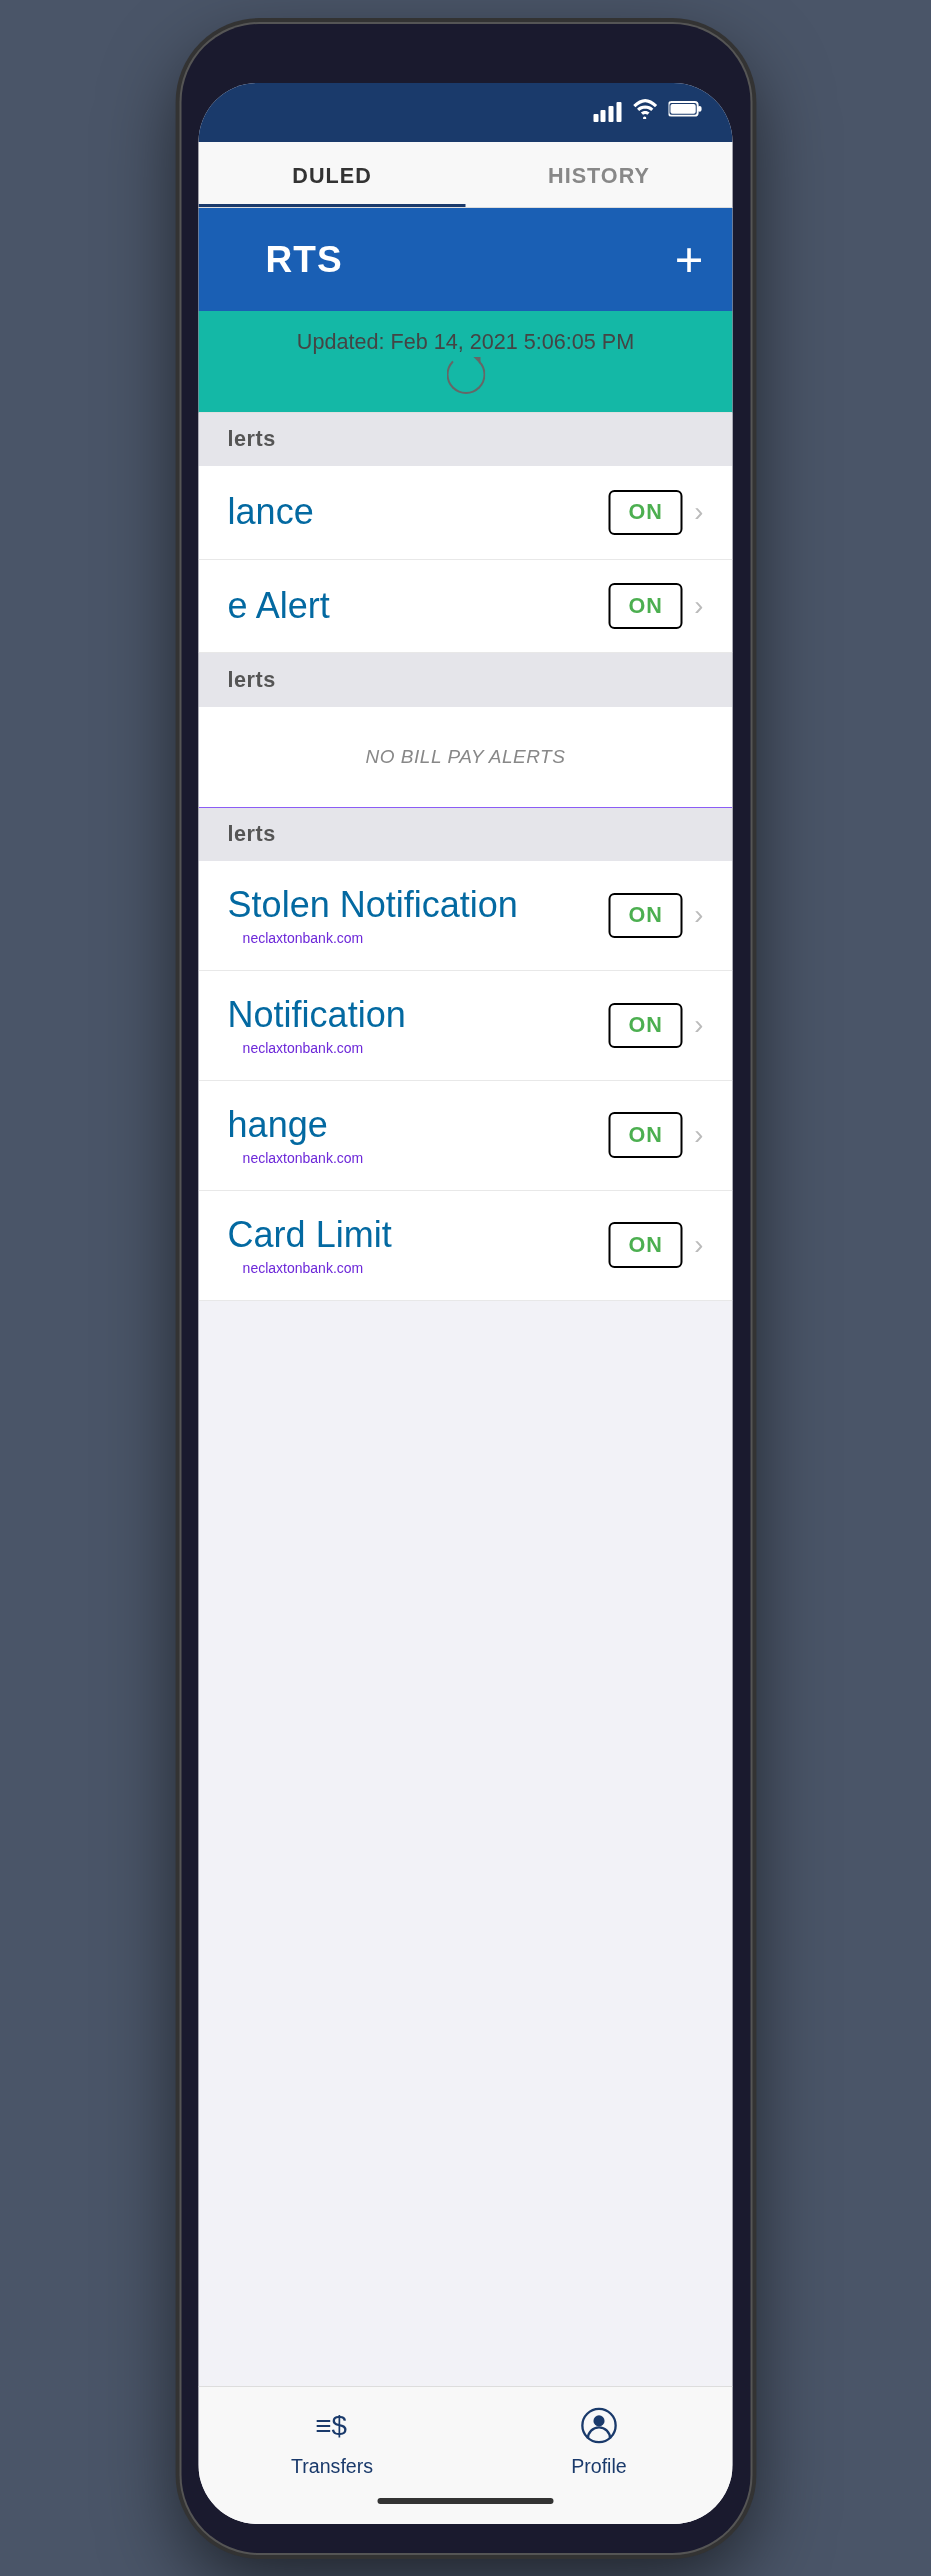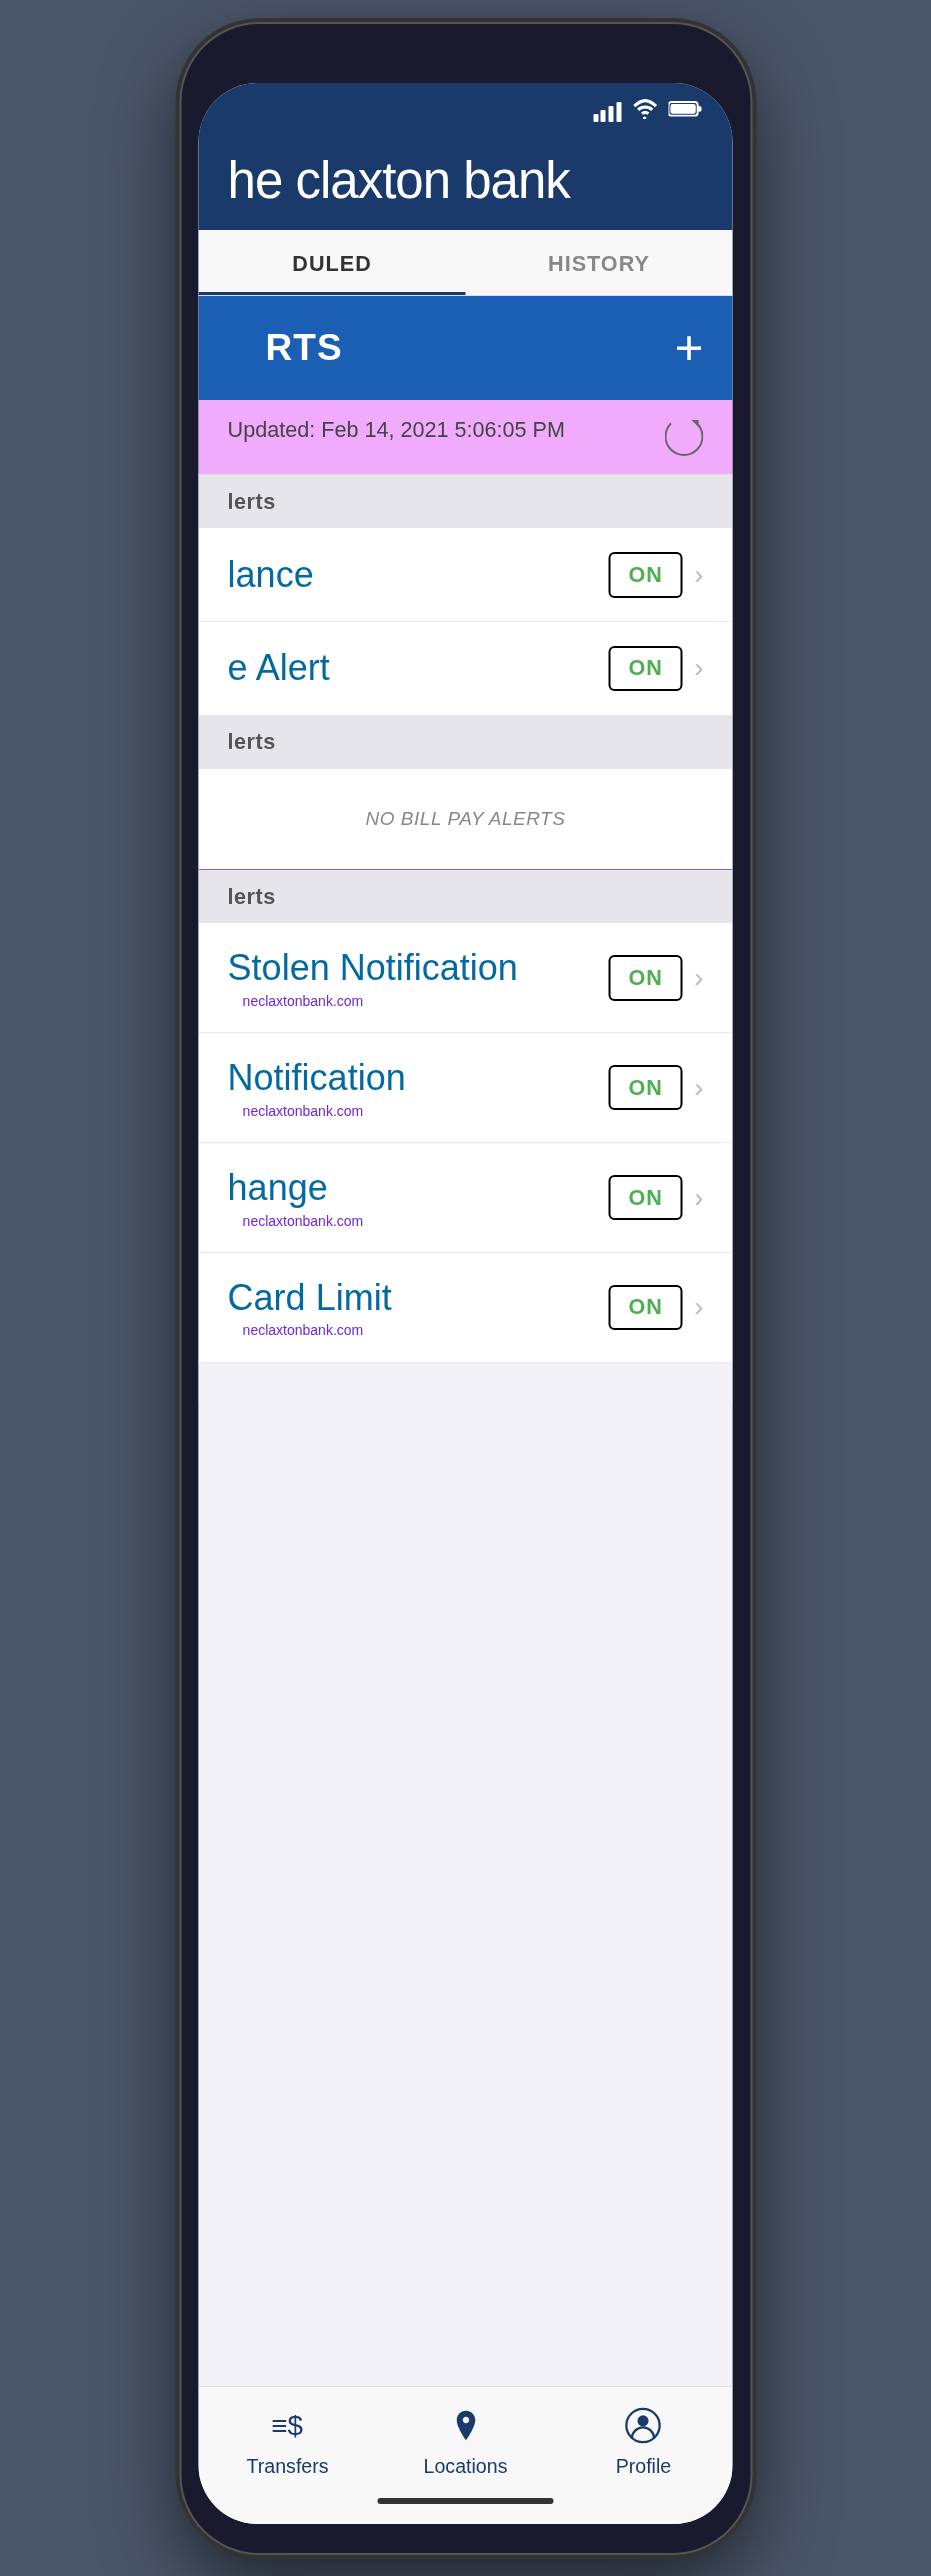--- a/index.html
+++ b/index.html
@@ -155,26 +155,28 @@
       font-size: 49px;
       font-weight: 300;
       line-height: 1;
       cursor: pointer;
       background: none;
       border: none;
     }
 
     
     .update-bar {
-      background: #f0abfc;
+      background: #14b8a6;
       padding: 17.6px 29px;
       display: flex;
+      align-items: center;
       justify-content: space-between;
       border-bottom: 1px solid #e0e0e0;
       flex-shrink: 0;
+      flex-direction: column;
     }
 
     .update-text {
       font-size: 21.6px;
       color: #444;
     }
 
     .refresh-icon {
       width: 39px;
       height: 39px;
@@ -345,23 +347,20 @@
           <span>
             <svg width="35" height="19.6" viewBox="0 0 36 20" fill="white">
               <rect x="0" y="3" width="30" height="14" rx="3" ry="3" stroke="white" stroke-width="2" fill="none"></rect>
               <rect x="30" y="7" width="4" height="6" rx="2" fill="white"></rect>
               <rect x="2" y="5" width="26" height="10" rx="2" fill="white"></rect>
             </svg>
           </span>
         </div>
       </div>
 
-      <div class="app-header">
-        <div class="app-title">he claxton bank</div>
-      </div>
 
       <div class="tabs-bar">
         <div class="tab-item active">DULED</div>
         <div class="tab-item">HISTORY</div>
       </div>
 
       <div class="alerts-header">
         <div class="alerts-title">RTS</div>
         <button class="add-btn">+</button>
       </div>
@@ -452,28 +451,20 @@
 
         <div class="nav-item">
           <span>
             <svg class="nav-svg" viewBox="0 0 40 40" fill="none" xmlns="http://www.w3.org/2000/svg">
               <text x="2" y="30" font-size="30" fill="#1a3a6b" font-family="Arial">≡$</text>
             </svg>
           </span>
           <span class="nav-label">Transfers</span>
         </div>
 
-        <div class="nav-item">
-          <span>
-            <svg class="nav-svg" viewBox="0 0 40 40" fill="none" xmlns="http://www.w3.org/2000/svg">
-              <path d="M20 4C14.48 4 10 8.48 10 14c0 8.25 10 22 10 22s10-13.75 10-22c0-5.52-4.48-10-10-10zm0 13.5c-1.93 0-3.5-1.57-3.5-3.5s1.57-3.5 3.5-3.5 3.5 1.57 3.5 3.5-1.57 3.5-3.5 3.5z" fill="#1a3a6b"></path>
-            </svg>
-          </span>
-          <span class="nav-label">Locations</span>
-        </div>
 
         <div class="nav-item">
           <span>
             <svg class="nav-svg" viewBox="0 0 40 40" fill="none" xmlns="http://www.w3.org/2000/svg">
               <circle cx="20" cy="20" r="18" stroke="#1a3a6b" stroke-width="2.5" fill="none"></circle>
               <circle cx="20" cy="15" r="6" fill="#1a3a6b"></circle>
               <path d="M8 34c0-6.63 5.37-12 12-12s12 5.37 12 12" stroke="#1a3a6b" stroke-width="2.5" fill="none"></path>
             </svg>
           </span>
           <span class="nav-label">Profile</span>

